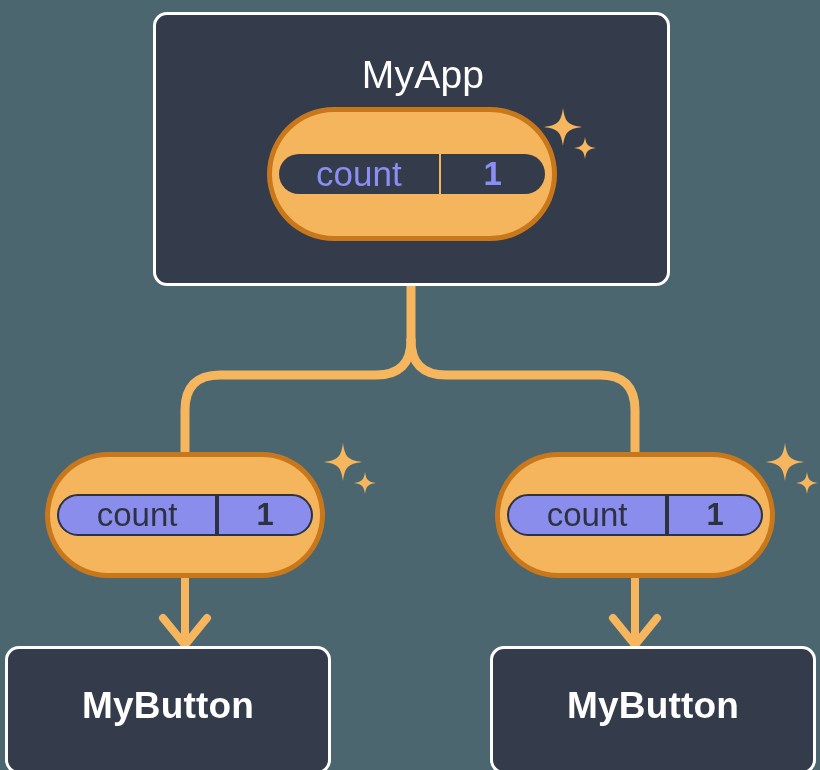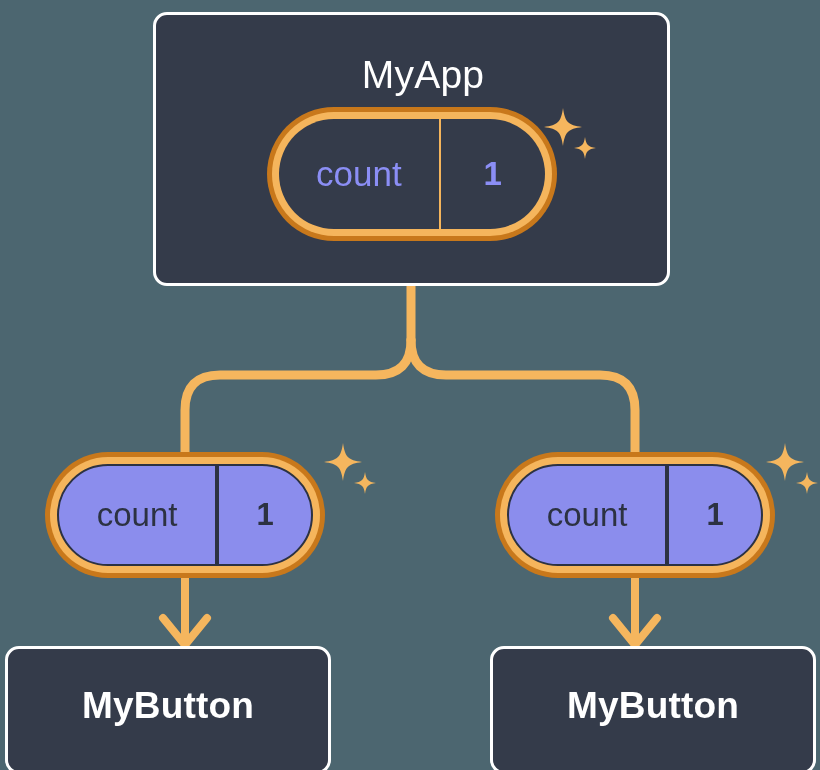--- a/index.html
+++ b/index.html
@@ -79,20 +79,21 @@
     padding: 5px;
     display: flex;
   }
   .pill-inner {
     flex: 1;
     box-sizing: border-box;
     border-radius: 999px;
     background: #f5b55c;          
     padding: 7px;
     display: flex;
+    align-items: center;
   }
   .pill-body {
     flex: 1;
     box-sizing: border-box;
     border-radius: 999px;
     display: flex;
     align-items: stretch;
     overflow: hidden;
   }
   .pill-key, .pill-val {

